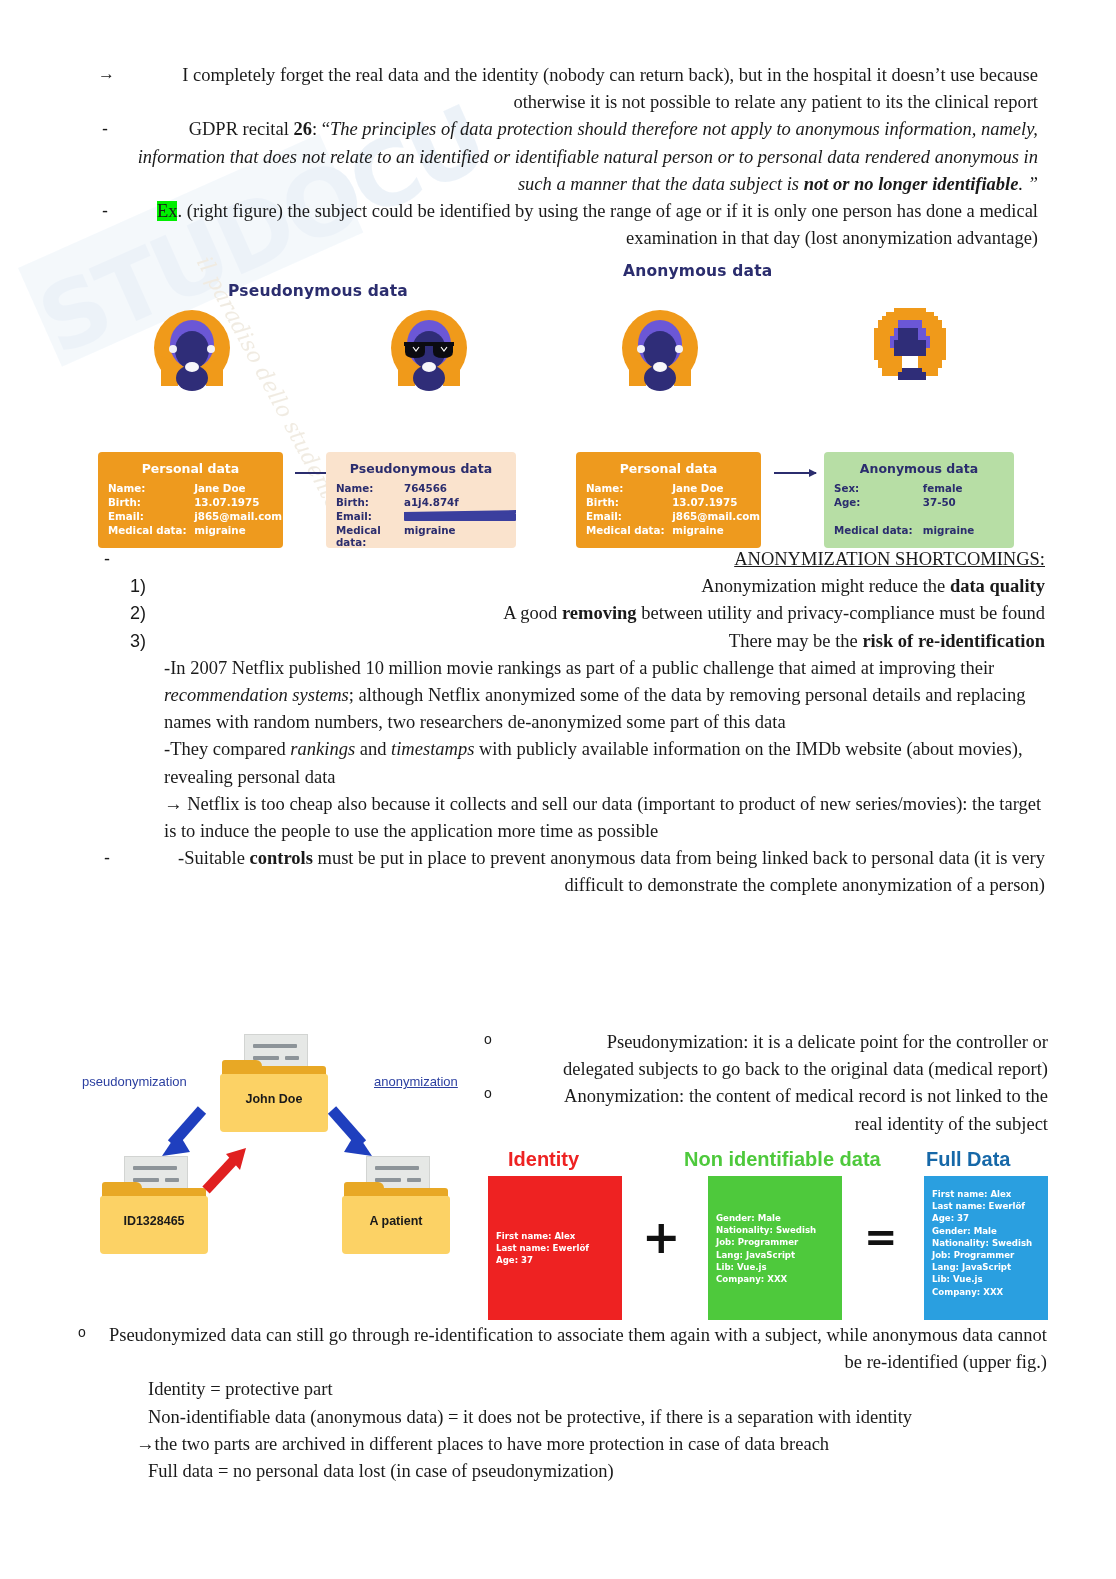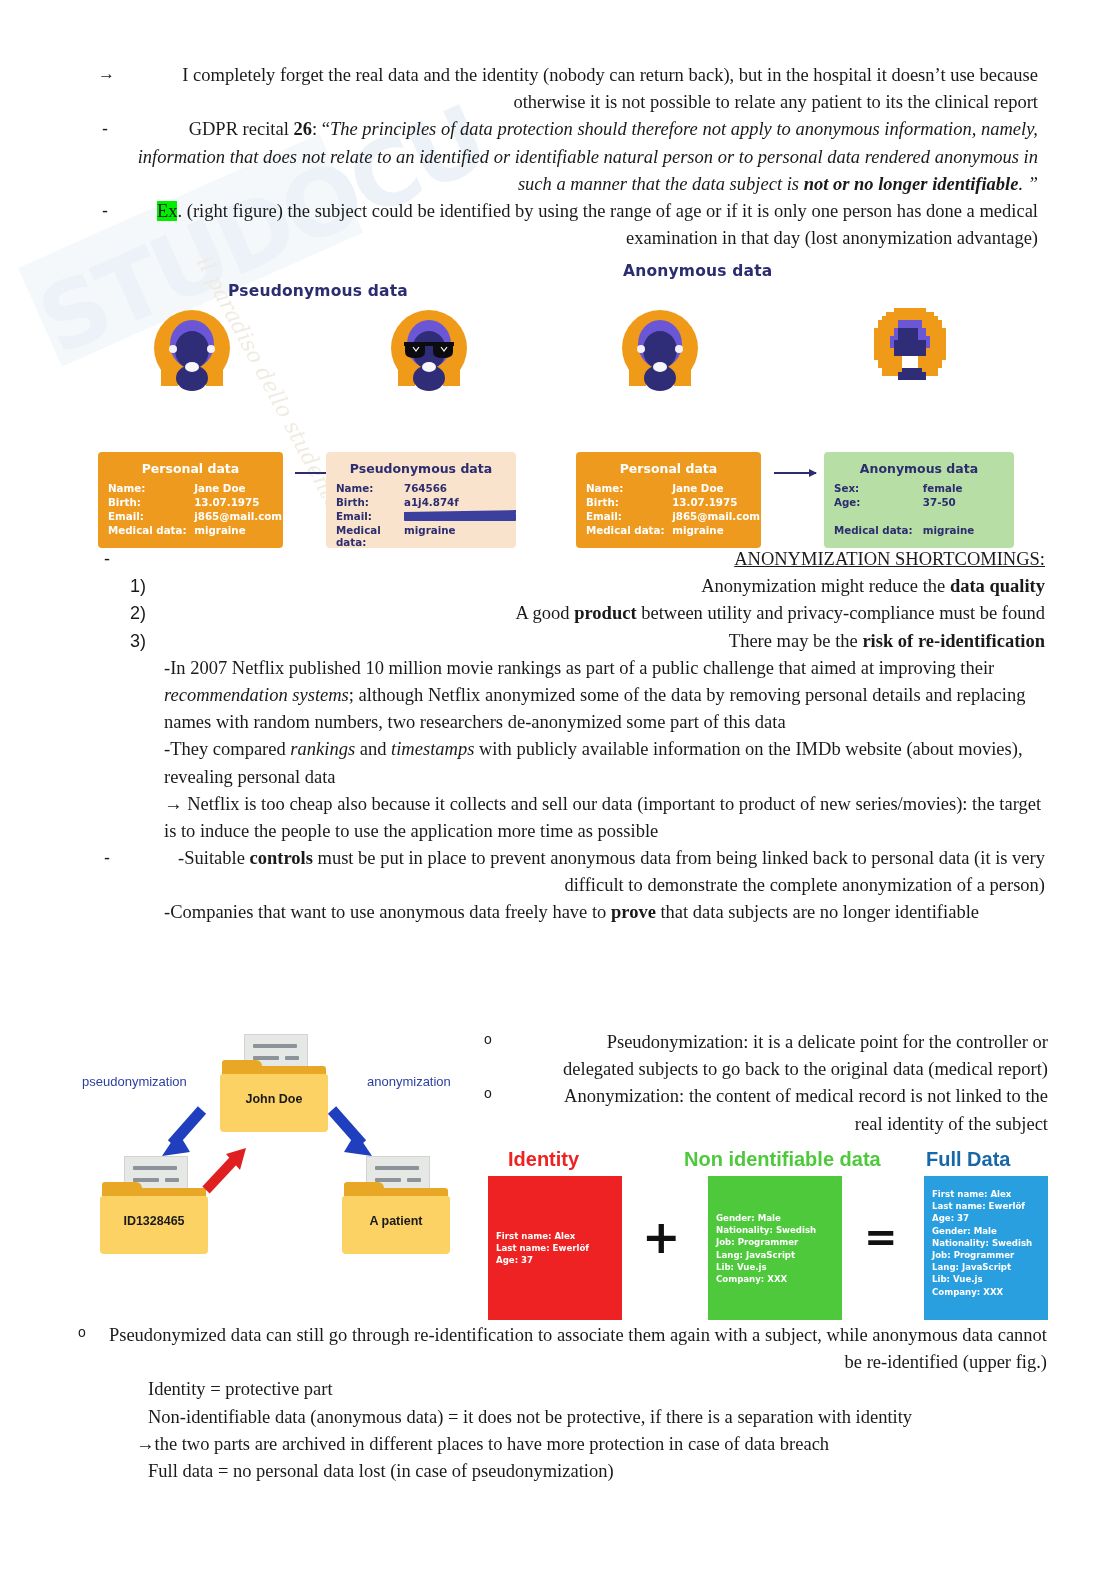--- a/index.html
+++ b/index.html
@@ -312,45 +312,44 @@
     <div class="body-txt u">ANONYMIZATION SHORTCOMINGS:</div>
   </div>
 
   <div class="sub">
     <div class="row">
       <div class="mark num">1)</div>
       <div class="body-txt">Anonymization might reduce the <b>data quality</b></div>
     </div>
     <div class="row">
       <div class="mark num">2)</div>
-      <div class="body-txt">A good <b>product</b> between utility and privacy-compliance must be found</div>
+      <div class="body-txt">A good <b>removing</b> between utility and privacy-compliance must be found</div>
     </div>
     <div class="row">
       <div class="mark num">3)</div>
       <div class="body-txt">There may be the <b>risk of re-identification</b></div>
     </div>
     <div style="padding-left:34px;">
       <div>-In 2007 Netflix published 10 million movie rankings as part of a public challenge that aimed at improving their <i>recommendation systems</i>; although Netflix anonymized some of the data by removing personal details and replacing names with random numbers, two researchers de-anonymized some part of this data</div>
       <div>-They compared <i>rankings</i> and <i>timestamps</i> with publicly available information on the IMDb website (about movies), revealing personal data</div>
       <div>→ Netflix is too cheap also because it collects and sell our data (important to product of new series/movies): the target is to induce the people to use the application more time as possible</div>
     </div>
   </div>
 
   <div class="row">
     <div class="mark dash">-</div>
     <div class="body-txt">-Suitable <b>controls</b> must be put in place to prevent anonymous data from being linked back to personal data (it is very difficult to demonstrate the complete anonymization of a person)</div>
   </div>
   <div style="padding-left:64px;">
-    <div>-Companies that want to use anonymous data freely have to <b>prove</b> that data subjects are no longer identifiable</div>
   </div>
 </div>
 
 <div id="figure2">
   <div class="fold-cap" style="left:8px;top:42px;">pseudonymization</div>
-  <div class="fold-cap" style="left:293px;top:42px;">anonymization</div>
+  <div class="fold-cap" style="left:300px;top:42px;text-decoration:underline;">anonymization</div>
 
   <div class="folder" style="left:146px;top:22px;">
     <div class="doc">
       <div class="ln" style="left:8px;top:9px;width:44px;"></div>
       <div class="ln" style="left:8px;top:21px;width:26px;"></div>
       <div class="ln" style="left:40px;top:21px;width:14px;"></div>
     </div>
     <div class="tab"></div>
         <div class="back"></div>
         <div class="front"></div>

